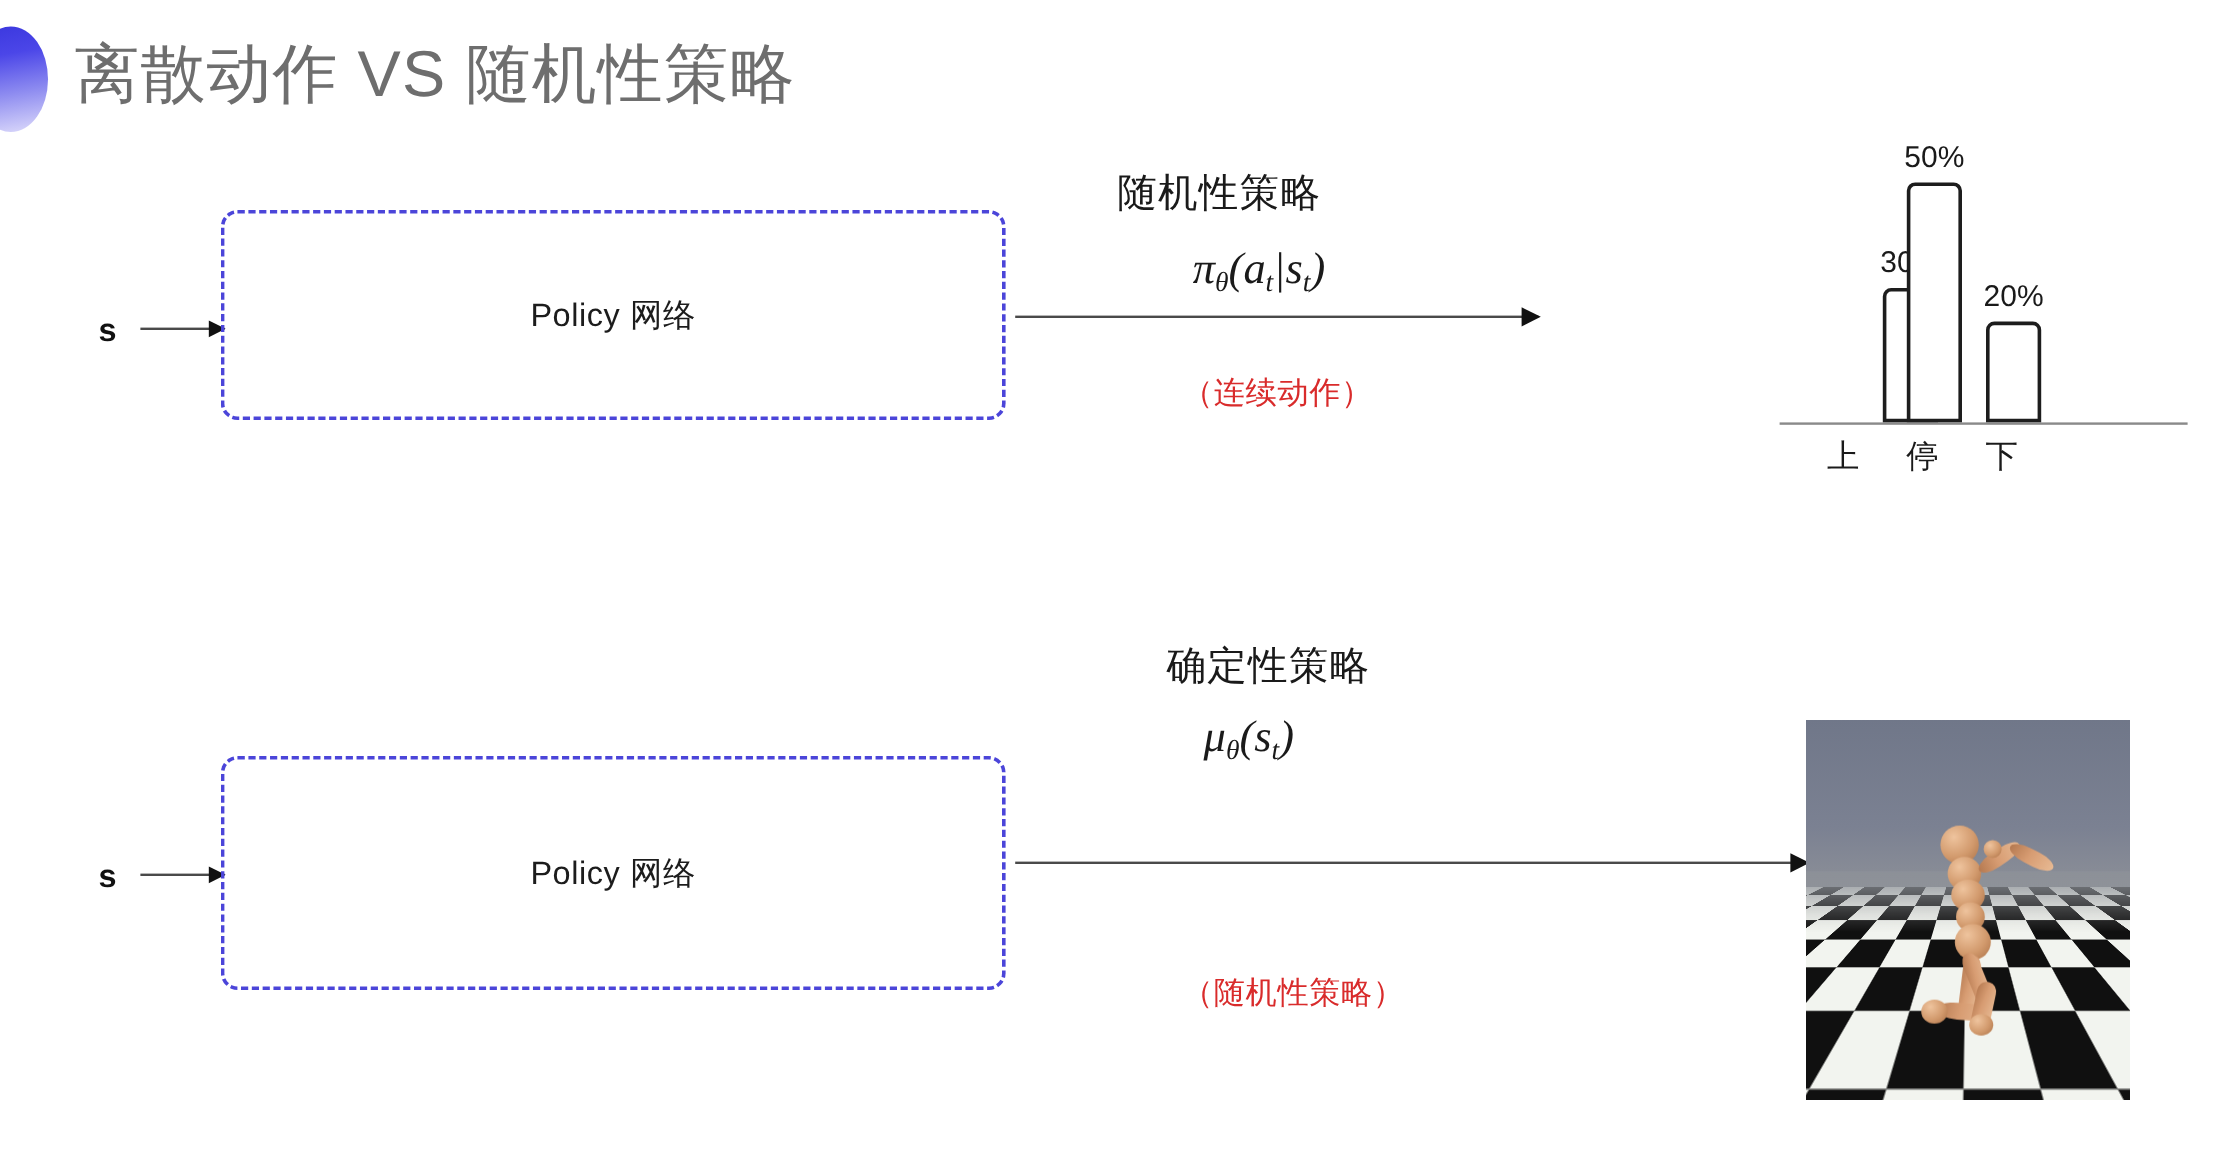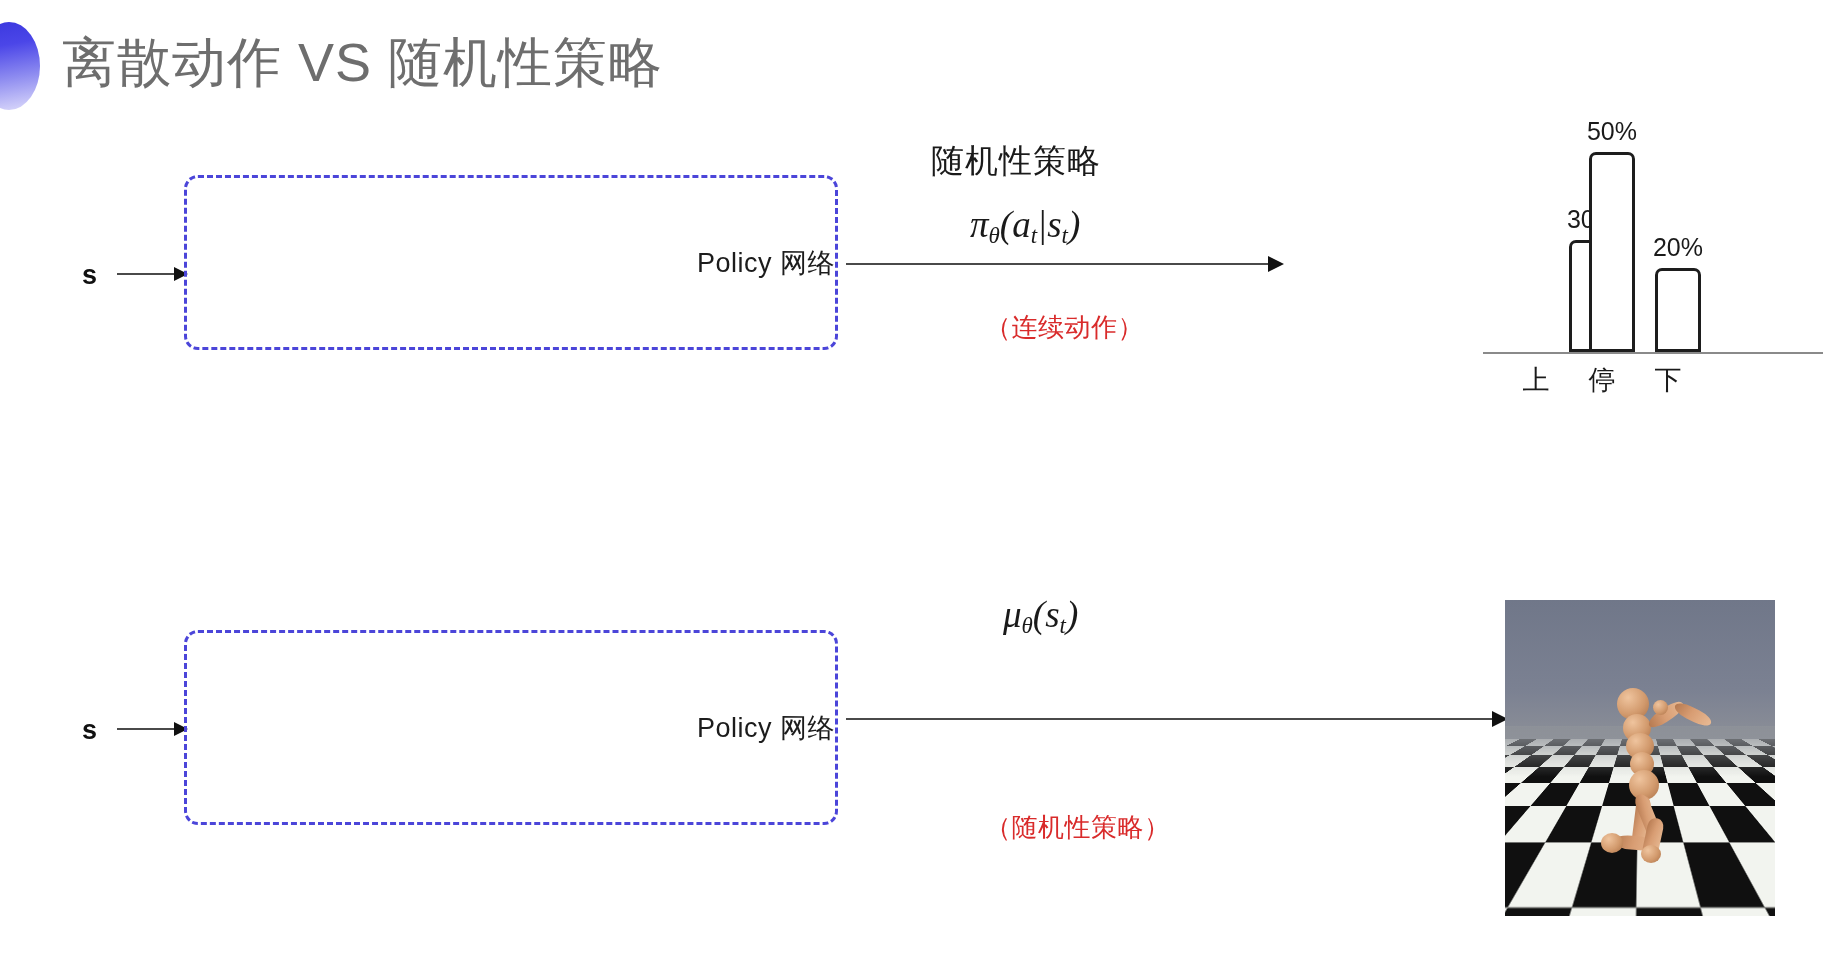--- a/index.html
+++ b/index.html
@@ -67,21 +67,21 @@
   }
 
   
   .policy-box {
     position: absolute;
     border: 3px dashed #4b45d9;
     border-radius: 14px;
     box-sizing: border-box;
     display: flex;
     align-items: center;
-    justify-content: flex-end;
+    justify-content: center;
   }
   .policy-box-label {
     font-size: 27px;
     color: #1c1c1c;
     letter-spacing: 0.5px;
     white-space: nowrap;
   }
 
   
   .out-arrow {
@@ -234,21 +234,21 @@
   <div class="in-arrow" style="left:117px; top:103px; width:70px;"></div>
 
   <div class="policy-box" style="left:184px; top:5px; width:654px; height:175px;">
     <span class="policy-box-label">Policy 网络</span>
   </div>
 
   <div class="out-arrow" style="left:846px; top:93px; width:436px;"></div>
 
   <div class="anno-title" style="left:931px; top:-31px;">随机性策略</div>
 
-  <div class="anno-formula" style="left:970px; top:33px;">
+  <div class="anno-formula" style="left:994px; top:33px;">
     <span>π</span><sub>θ</sub><span>(a</span><sub>t</sub><span>|s</span><sub>t</sub><span>)</span>
   </div>
 
   <div class="anno-red" style="left:985px; top:140px;">（连续动作）</div>
 </div>
 
 <div class="bar-chart">
   <div class="chart-plot">
 
     <div class="bar-col" style="left:30px;padding-left:46px;">
@@ -280,20 +280,21 @@
   <div class="state-label" style="left:82px; top:90px;">s</div>
 
   <div class="in-arrow" style="left:117px; top:103px; width:70px;"></div>
 
   <div class="policy-box" style="left:184px; top:5px; width:654px; height:195px;">
     <span class="policy-box-label">Policy 网络</span>
   </div>
 
   <div class="out-arrow" style="left:846px; top:93px; width:660px;"></div>
 
+  <div class="anno-title" style="left:972px; top:-92px;">确定性策略</div>
 
   <div class="anno-formula" style="left:1003px; top:-32px;">
     <span>μ</span><sub>θ</sub><span>(s</span><sub>t</sub><span>)</span>
   </div>
 
   <div class="anno-red" style="left:985px; top:185px;">（随机性策略）</div>
 </div>
 
 <div class="sim-frame">
   <div class="sim-sky"></div>

